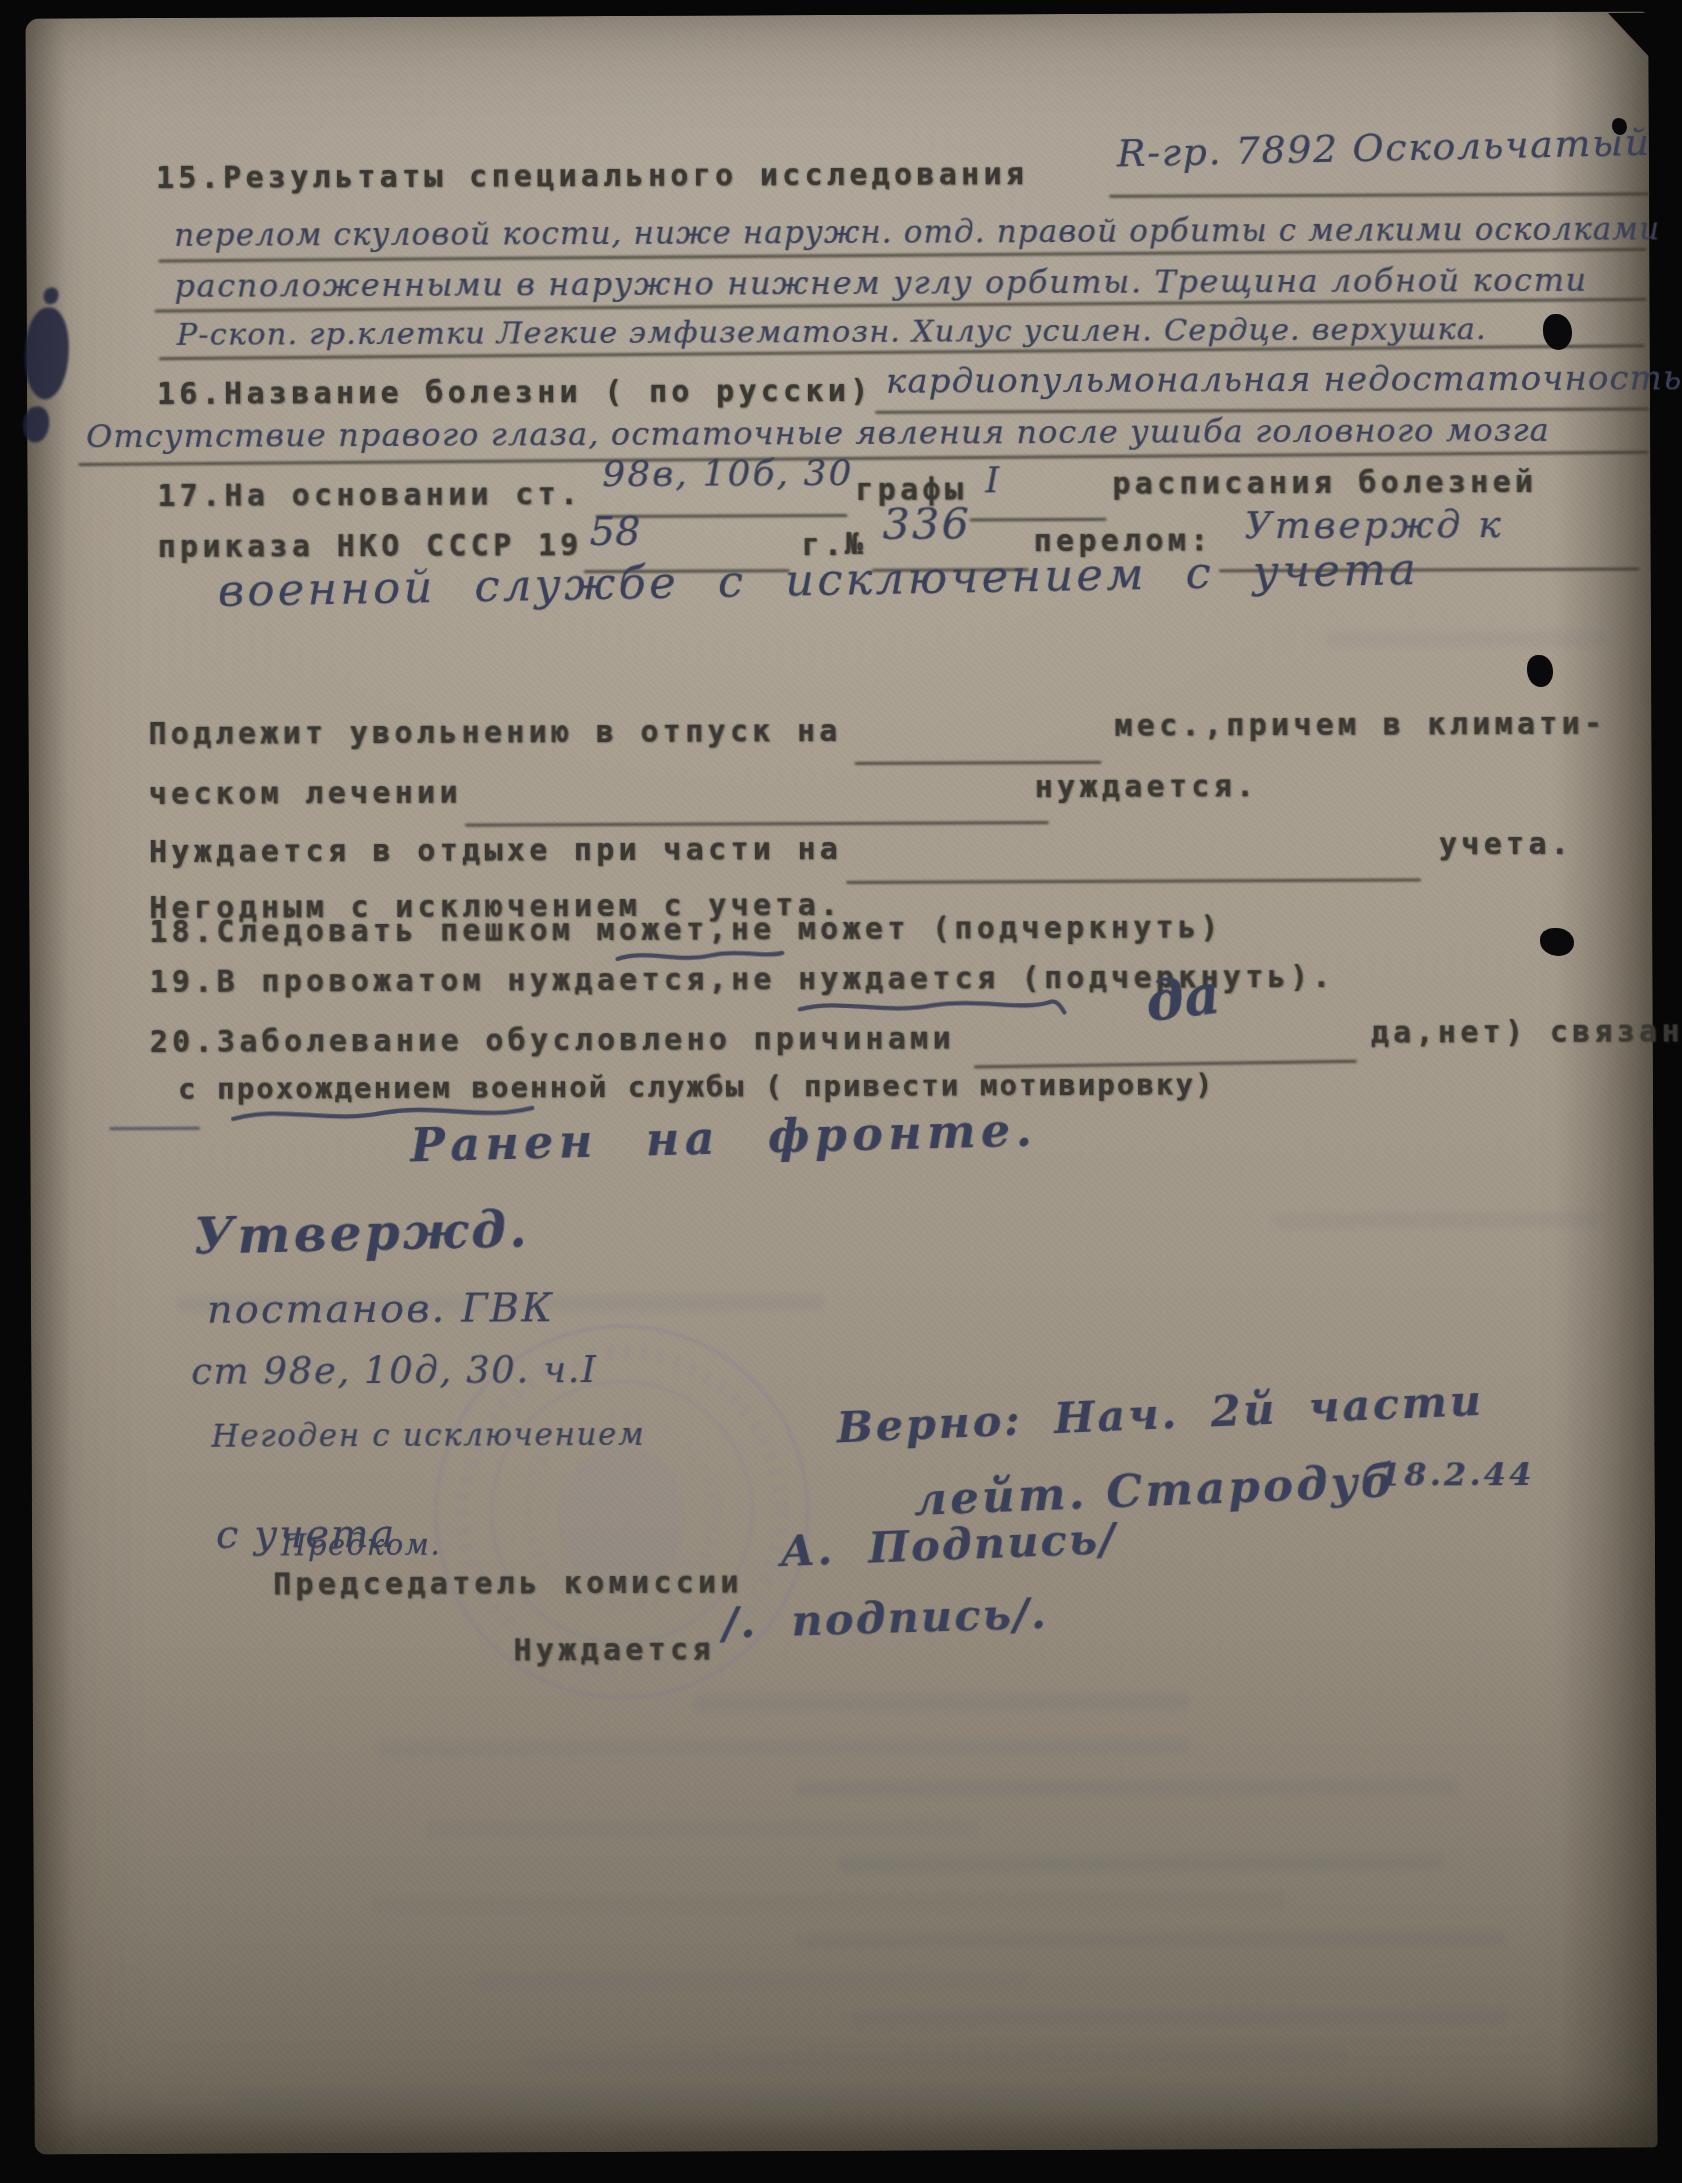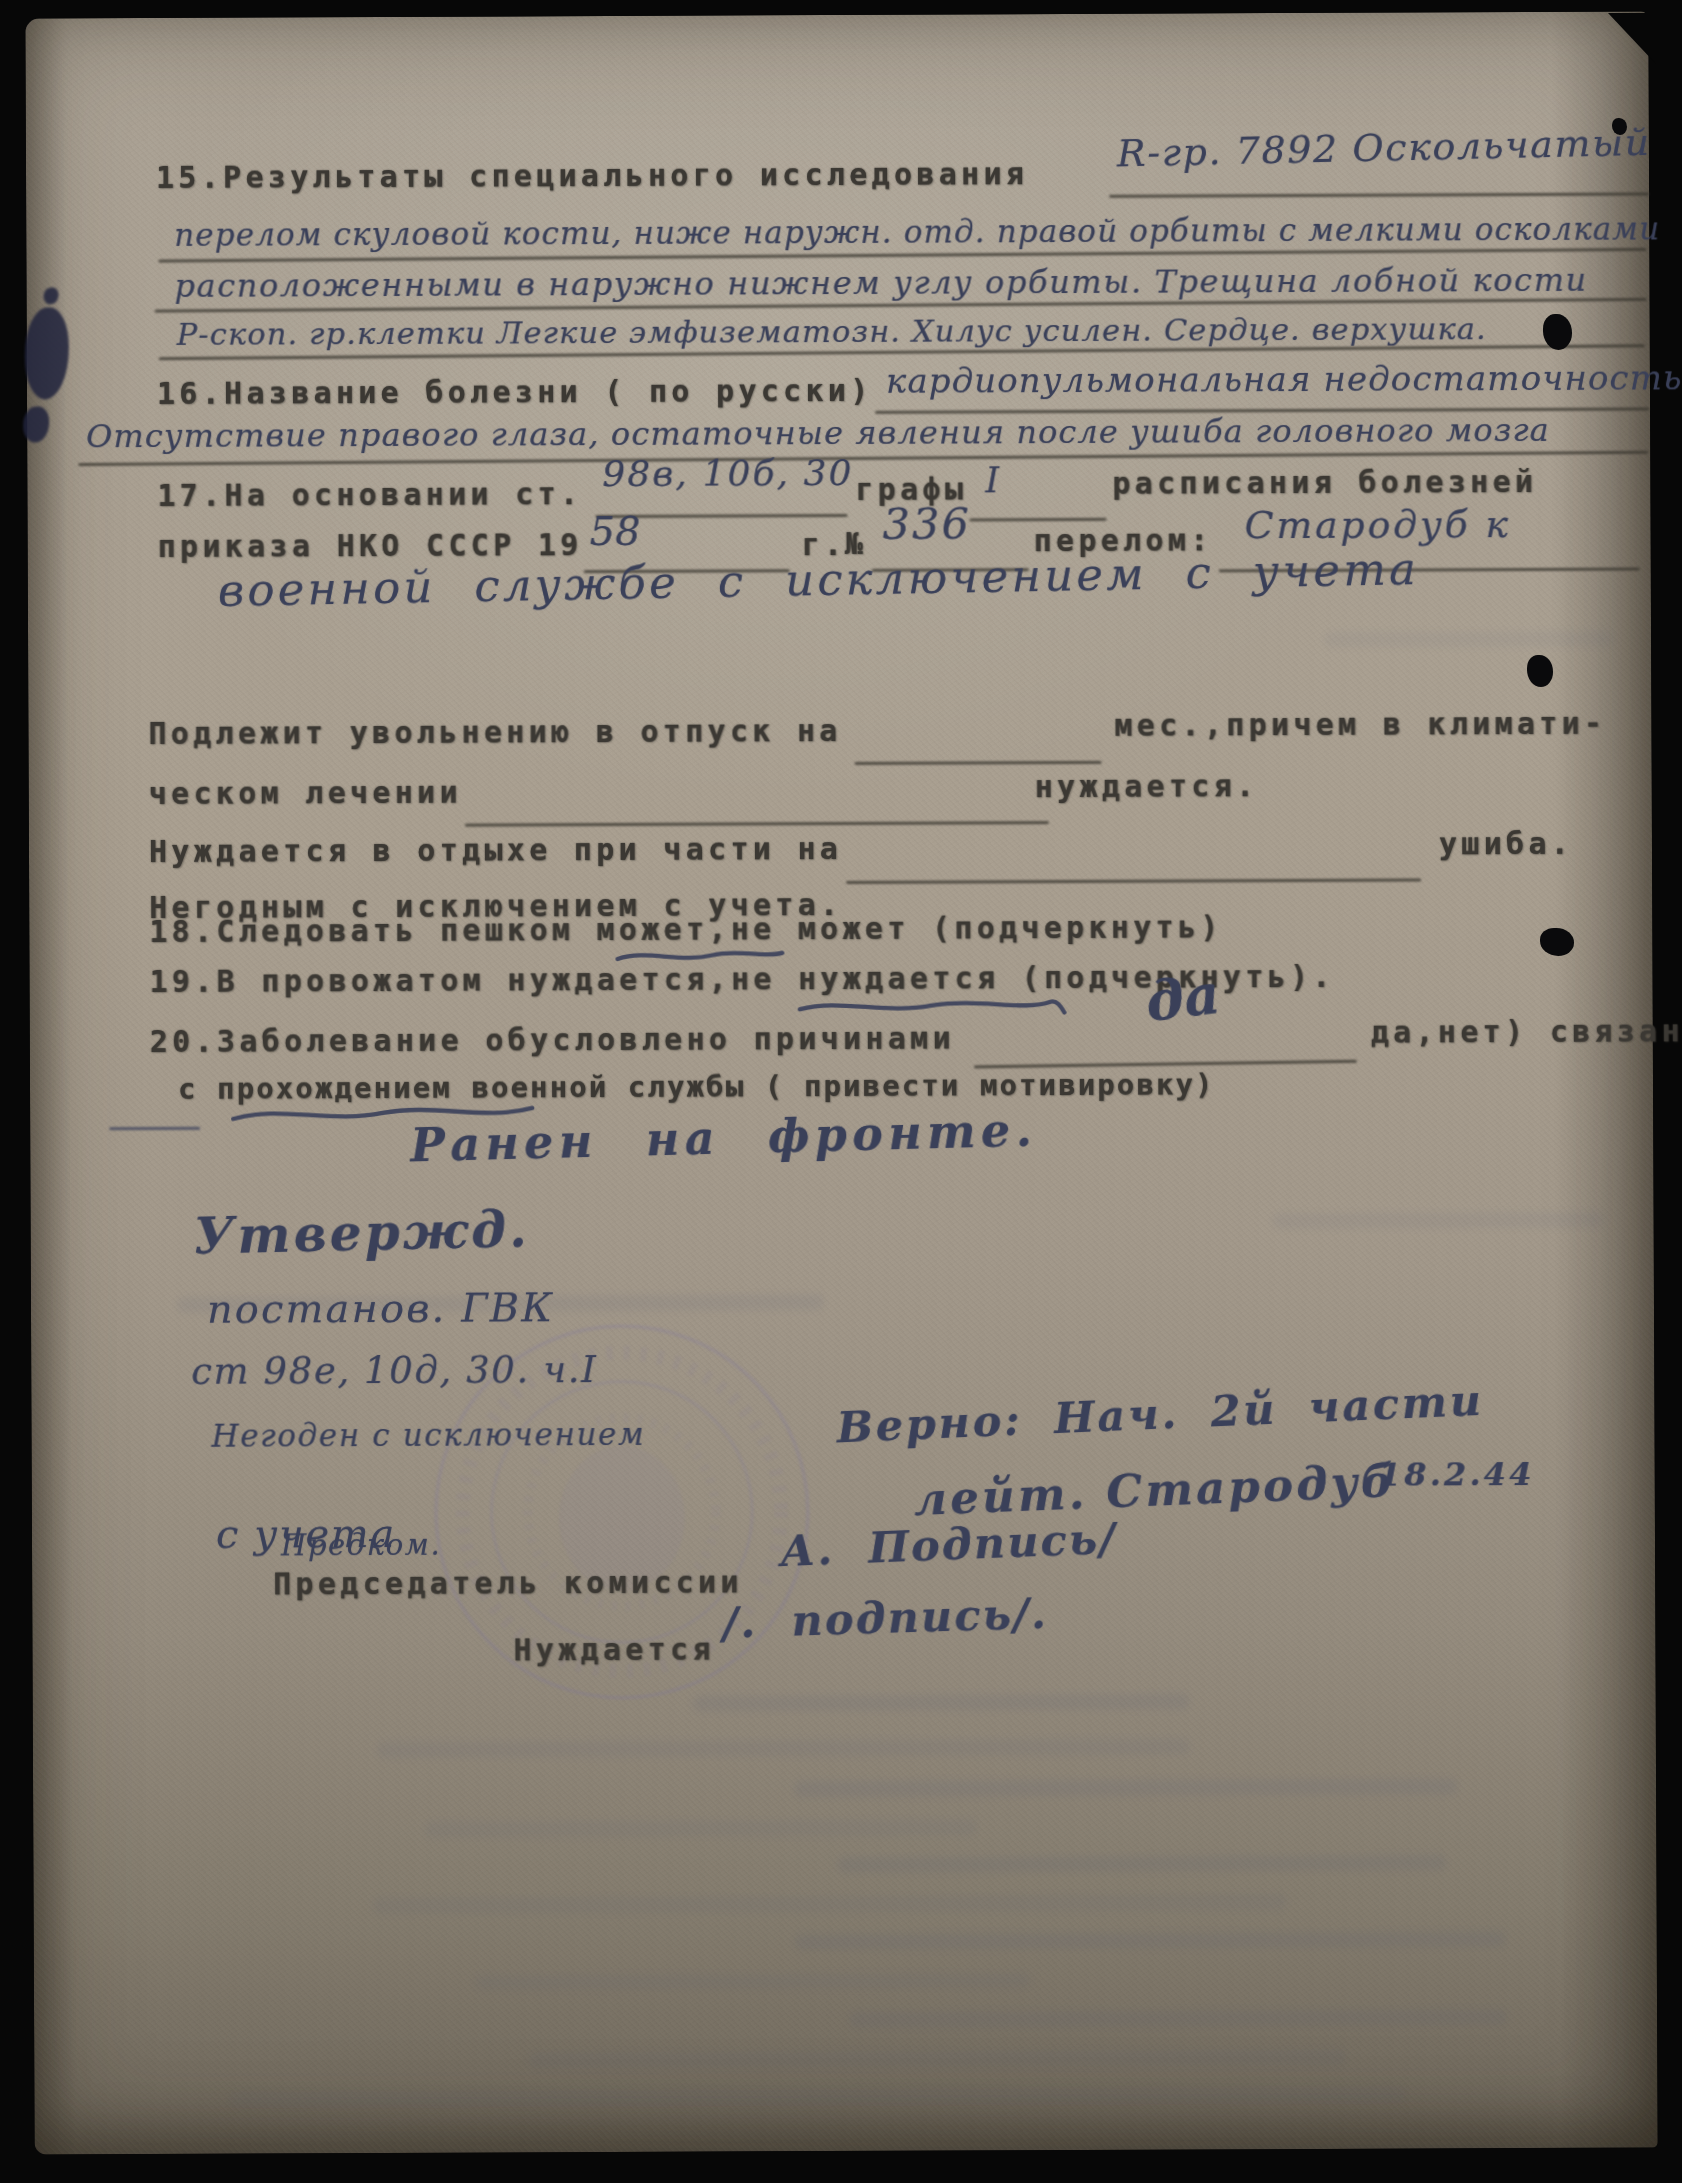--- a/index.html
+++ b/index.html
@@ -67,36 +67,36 @@
     <span class="t" style="left:1085px;top:452px;">расписания болезней</span>
 
     <span class="t" style="left:130px;top:511px;">приказа НКО СССР 19</span>
     <span class="h" style="left:562px;top:492px;font-size:40px;">58</span>
     <div class="line" style="left:556px;top:554px;width:206px;"></div>
     <span class="t" style="left:774px;top:512px;">г.</span>
     <span class="t" style="left:817px;top:511px;">№</span>
     <span class="h" style="left:855px;top:484px;font-size:43px;letter-spacing:2.1px;">336</span>
     <div class="line" style="left:844px;top:554px;width:157px;"></div>
     <span class="t" style="left:1006px;top:509px;">перелом:</span>
-    <span class="h" style="left:1217px;top:490px;font-size:38px;letter-spacing:2.7px;">Стародуб к</span>
+    <span class="h" style="left:1217px;top:490px;font-size:38px;letter-spacing:2.7px;">Утвержд к</span>
     <div class="line" style="left:1191px;top:556px;width:421px;"></div>
 
     <span class="h" style="left:190px;top:538px;font-size:45px;letter-spacing:3.2px;word-spacing:21.4px;transform:rotate(-0.8deg);">военной службе с исключением с учета</span>
 
     <span class="t" style="left:120px;top:698px;">Подлежит увольнению в отпуск на</span>
     <div class="line" style="left:826px;top:747px;width:247px;"></div>
     <span class="t" style="left:1086px;top:694px;">мес.,причем в климати-</span>
 
     <span class="t" style="left:120px;top:758px;">ческом лечении</span>
     <div class="line" style="left:436px;top:807px;width:584px;"></div>
     <span class="t" style="left:1006px;top:755px;">нуждается.</span>
 
     <span class="t" style="left:120px;top:816px;">Нуждается в отдыхе при части на</span>
     <div class="line" style="left:817px;top:866px;width:575px;"></div>
-    <span class="t" style="left:1410px;top:814px;">ушиба.</span>
+    <span class="t" style="left:1410px;top:814px;">учета.</span>
 
     <span class="t" style="left:120px;top:872px;">Негодным с исключением с учета.</span>
 
     <span class="t" style="left:120px;top:896px;">18.Следовать пешком может,не может (подчеркнуть)</span>
     <svg class="inkline" style="left:585px;top:928px;" width="171" height="22.5" viewBox="0 0 320 42">
       <path d="M6,28 C60,10 122,36 182,22 C232,10 282,28 314,18" stroke="#343b58" stroke-width="8" fill="none" stroke-linecap="round"></path>
     </svg>
 
     <span class="t" style="left:120px;top:946px;">19.В провожатом нуждается,не нуждается (подчеркнуть).</span>
     <svg class="inkline" style="left:767px;top:979px;" width="273" height="26" viewBox="0 0 510 48">

